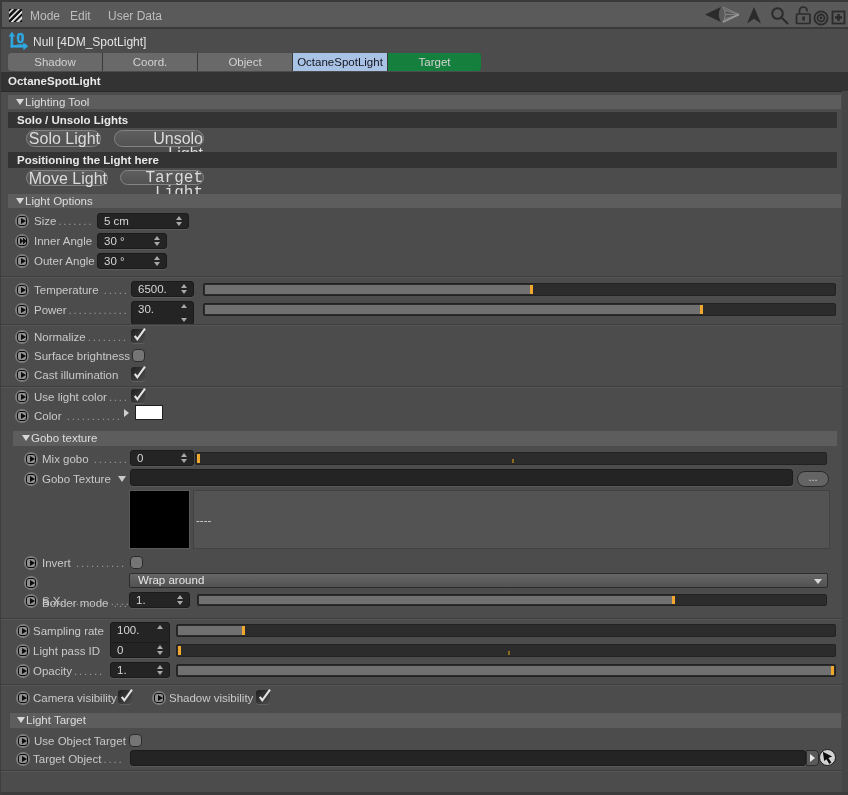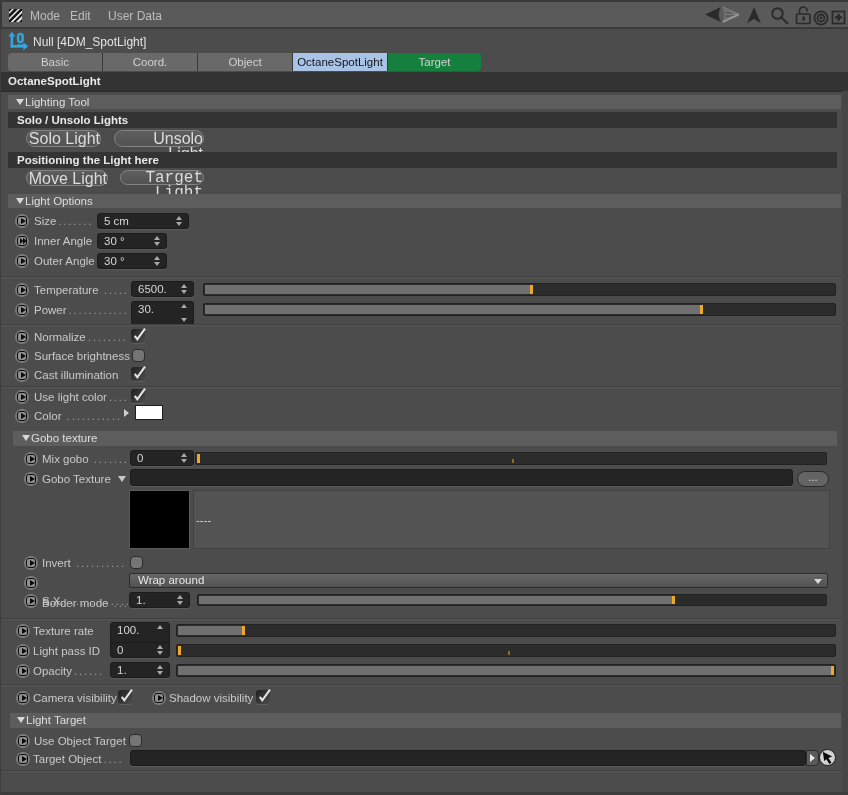--- a/index.html
+++ b/index.html
@@ -73,21 +73,21 @@
     <polygon points="0.6,6.6 7.2,6.6 3.9,1.8"></polygon>
     <rect x="2.6" y="15" width="14" height="2.6"></rect>
     <polygon points="15.4,12.4 15.4,20.2 20.2,16.3"></polygon>
     <rect x="9" y="14.4" width="9.4" height="2"></rect>
   </g>
   <text x="8.6" y="13.2" font-size="14" font-weight="bold" fill="#2fa8e1" font-family="Liberation Sans" stroke="#2fa8e1" stroke-width="0.6">0</text>
 </svg>
 <div class="lbl" style="left:33px;top:35px;color:#e3e3e3;font-size:12px;">Null [4DM_SpotLight]</div>
 
 <div class="abs" style="left:8px;top:53px;width:473px;height:18px;background:#393939;border-radius:3px;"></div>
-<div class="abs" style="left:8px;top:53px;width:94px;height:18px;background:#696969;border-radius:3px 0 0 3px;color:#d2d2d2;font-size:11.5px;text-align:center;line-height:18px;">Basic</div>
+<div class="abs" style="left:8px;top:53px;width:94px;height:18px;background:#696969;border-radius:3px 0 0 3px;color:#d2d2d2;font-size:11.5px;text-align:center;line-height:18px;">Shadow</div>
 <div class="abs" style="left:103px;top:53px;width:94px;height:18px;background:#696969;color:#d2d2d2;font-size:11.5px;text-align:center;line-height:18px;">Coord.</div>
 <div class="abs" style="left:198px;top:53px;width:94px;height:18px;background:#696969;color:#d2d2d2;font-size:11.5px;text-align:center;line-height:18px;">Object</div>
 <div class="abs" style="left:293px;top:53px;width:94px;height:18px;background:#a9c3e6;color:#15151d;font-size:11.5px;text-align:center;line-height:18px;">OctaneSpotLight</div>
 <div class="abs" style="left:388px;top:53px;width:93px;height:18px;background:#15803d;border-radius:0 3px 3px 0;color:#d2d2d2;font-size:11.5px;text-align:center;line-height:18px;">Target</div>
 
 <div class="abs" style="left:0;top:72px;width:848px;height:19px;background:#333333;border-bottom:1px solid #2a2a2a;"></div>
 <div class="lbl" style="left:8px;top:75px;color:#e9e9e9;font-weight:bold;">OctaneSpotLight</div>
 
 <div class="secbar" style="left:8px;top:95px;width:833px;height:14px;line-height:14px;"><span class="tri-dn" style="margin:0 1px 1px 8px;"></span>Lighting Tool</div>
 <div class="darkbar" style="top:112px;height:16px;line-height:16px;padding-left:9px;">Solo / Unsolo Lights</div>
@@ -203,21 +203,21 @@
       <span class="up"></span>
       <span class="dn"></span>
     </span></div>
 <div class="slider" style="left:197px;top:594px;width:630px;height:12px;">
     <span class="fill" style="width:474px;"></span>
     <span class="mark" style="left:474px;"></span>
   </div>
 <div class="sep" style="top:618px;"></div>
 
 <div class="ic" style="left:16px;top:624px;"></div>
-<div class="lbl" style="left:33px;top:625px;">Texture rate</div>
+<div class="lbl" style="left:33px;top:625px;">Sampling rate</div>
 <div class="spin" style="left:110px;top:622px;width:60px;height:32px;">100.<span class="arr">
       <span class="up"></span>
       <span class="dn"></span>
     </span></div>
 <div class="slider" style="left:176px;top:624px;width:660px;height:13px;">
     <span class="fill" style="width:65px;"></span>
     <span class="mark" style="left:65px;"></span>
   </div>
 <div class="ic" style="left:16px;top:644px;"></div>
 <div class="lbl" style="left:33px;top:645px;">Light pass ID</div>

